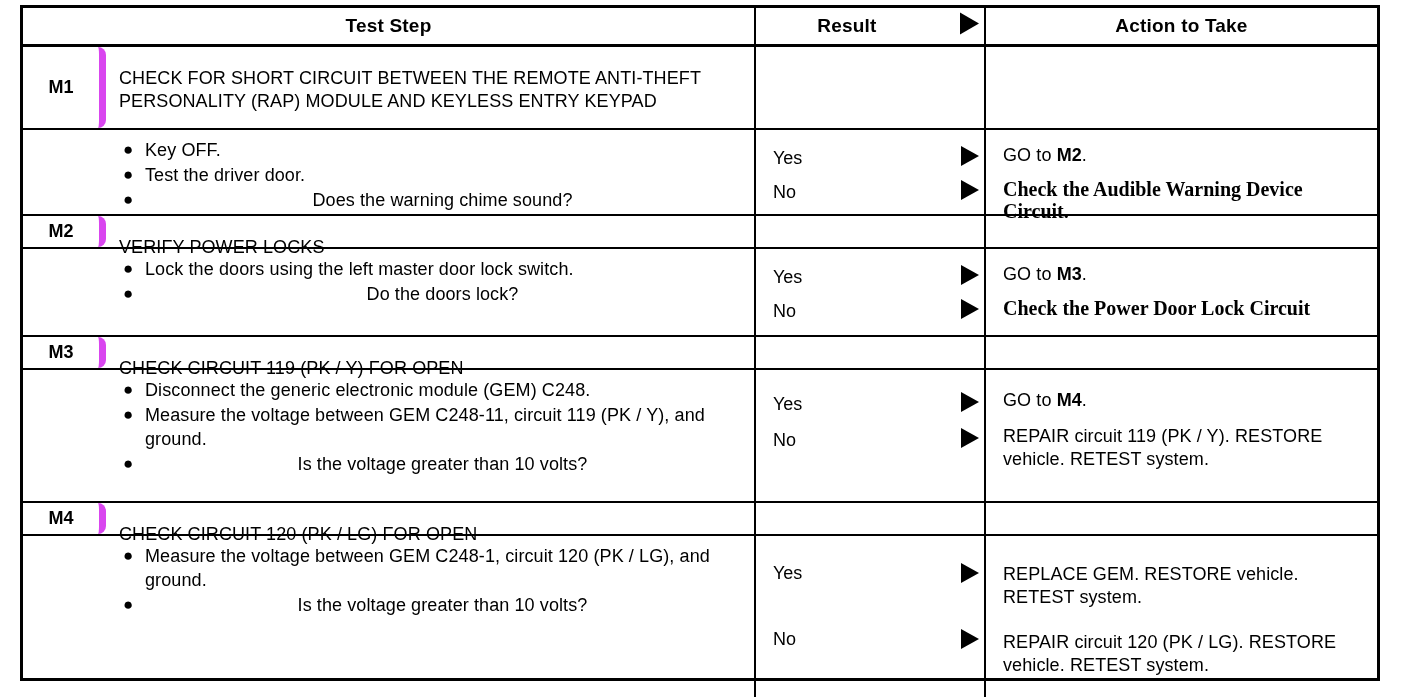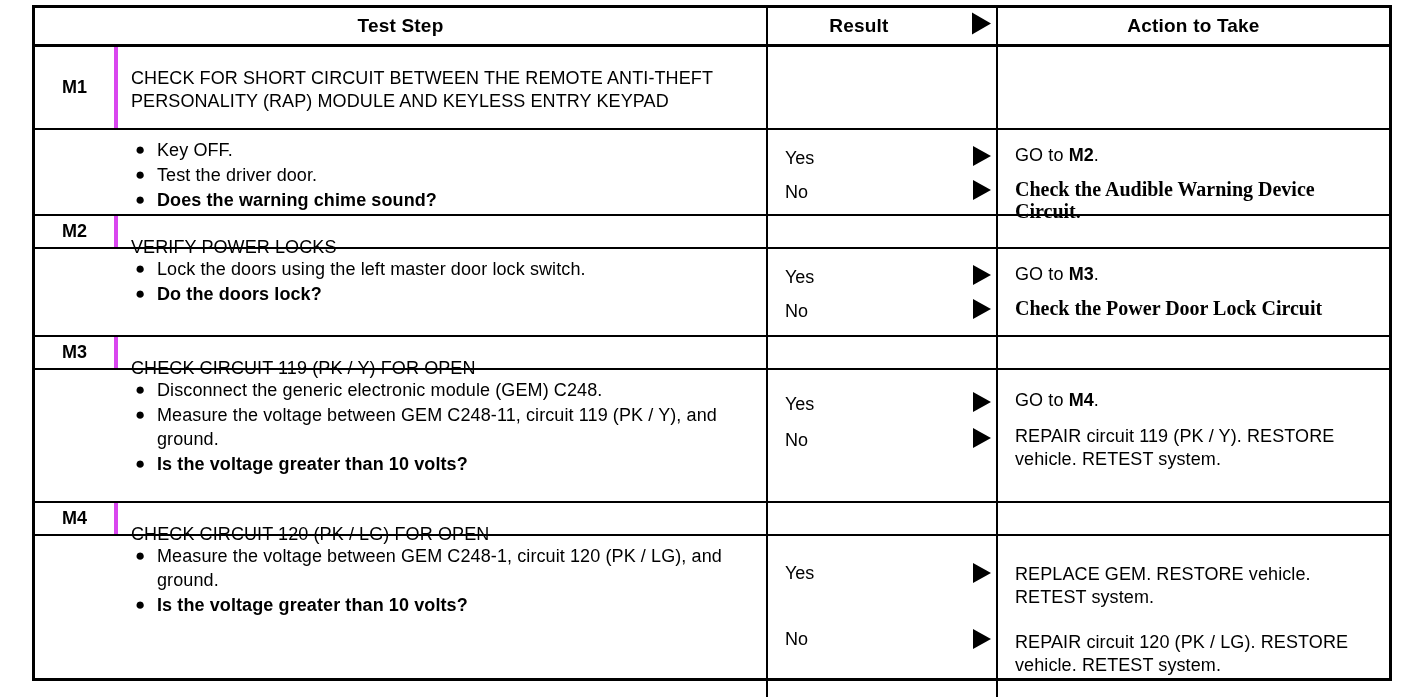--- a/index.html
+++ b/index.html
@@ -13,21 +13,20 @@
     font-family: "Liberation Sans", sans-serif;
     color: #000000;
     overflow: hidden;
   }
 
   .page {
     position: relative;
     width: 1296px;
     height: 698px;
     background: #ffffff;
-    margin-left: 12px;
   }
 
   
   .diag-table {
     position: absolute;
     left: 20px;
     top: 5px;
     width: 1360px;
     height: 676px;
     border: 3px solid #000;
@@ -98,27 +97,28 @@
 
   
   .step-title-row {
     display: flex;
     border-bottom: 1px solid #000;
     box-sizing: border-box;
   }
   .step-id {
     width: 83px;
     min-width: 83px;
-    border-right: 4px solid #d946ef;
+    border-right: 7px solid #d946ef;
     box-sizing: border-box;
     display: flex;
     align-items: center;
     justify-content: center;
     font-weight: bold;
     font-size: 18px;
+    border-radius: 8px;
   }
   .step-title {
     flex: 1;
     padding: 20px 10px 7px 13px;
     font-size: 18px;
     line-height: 23px;
     letter-spacing: 0.1px;
     box-sizing: border-box;
   }
 
@@ -139,21 +139,21 @@
     width: 22px;
     min-width: 22px;
     font-size: 17px;
     line-height: 24px;
     text-align: left;
   }
   .bullet-text {
     flex: 1;
     letter-spacing: 0.1px;
   }
-  .bullet-line.q .bullet-text { font-weight: bold; }
+  .bullet-line.q .bullet-text { font-weight: normal; text-align: center; }
 
   
   .result-stack {
     position: absolute;
     left: 0; right: 0;
     box-sizing: border-box;
     text-align: right;
   }
   .result-line {
     display: flex;

